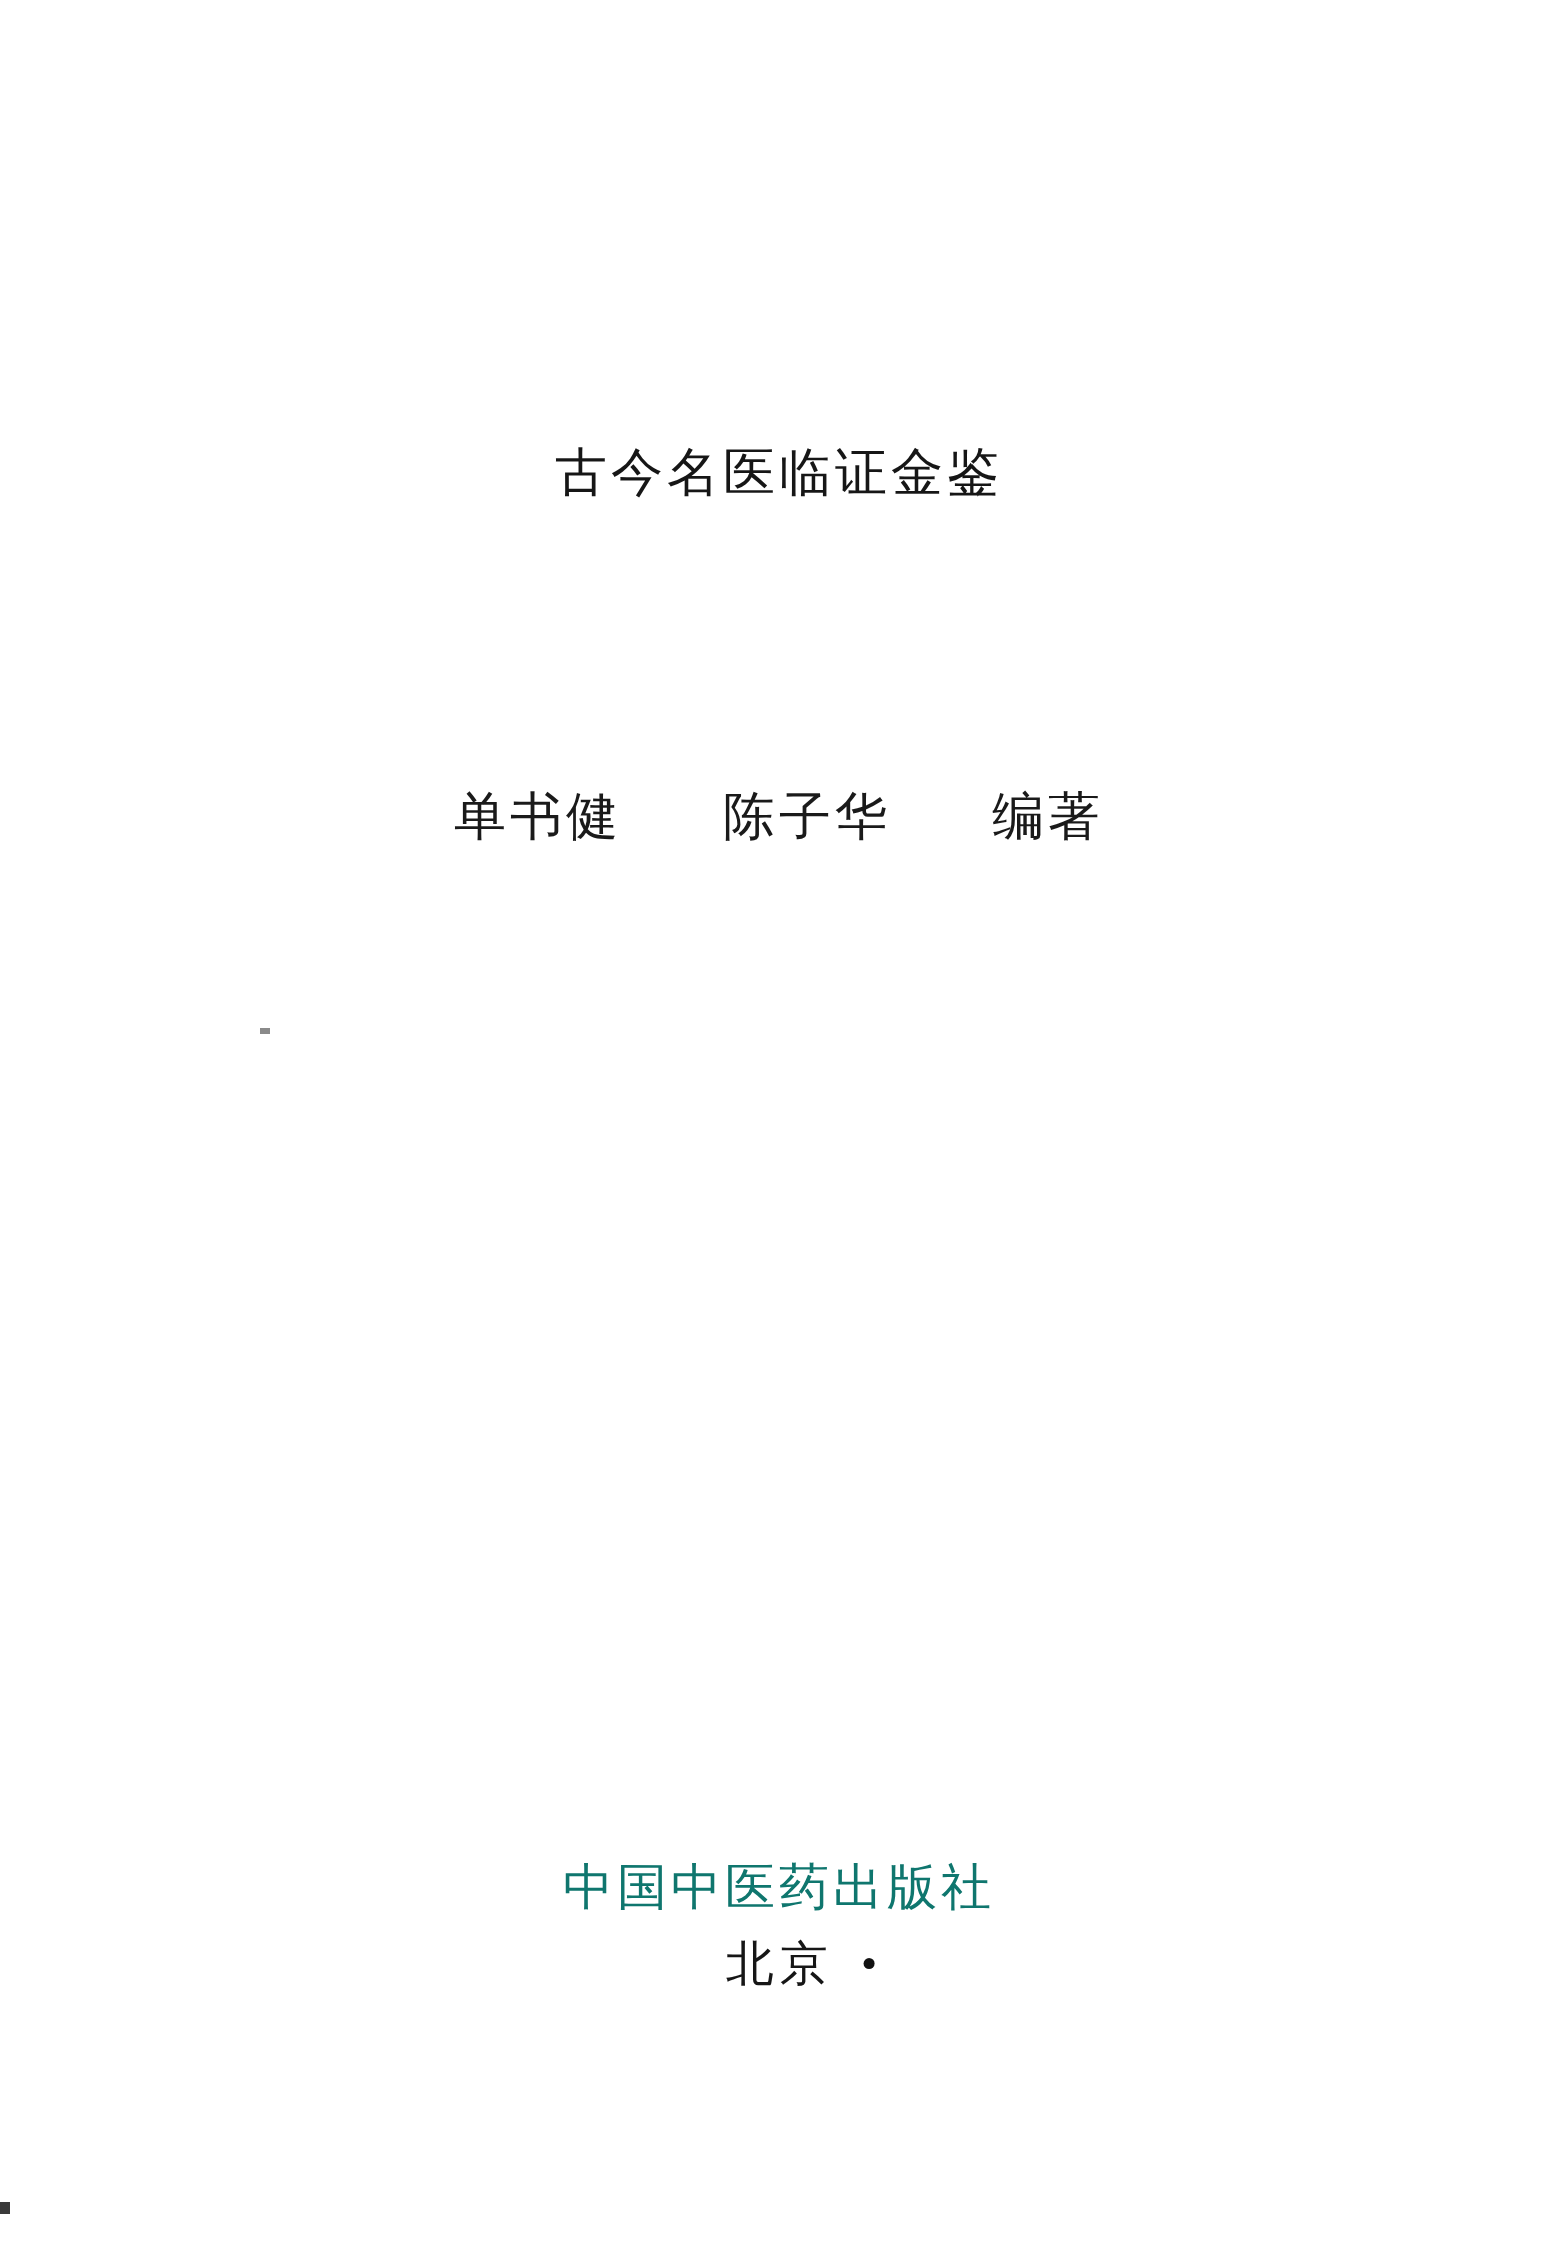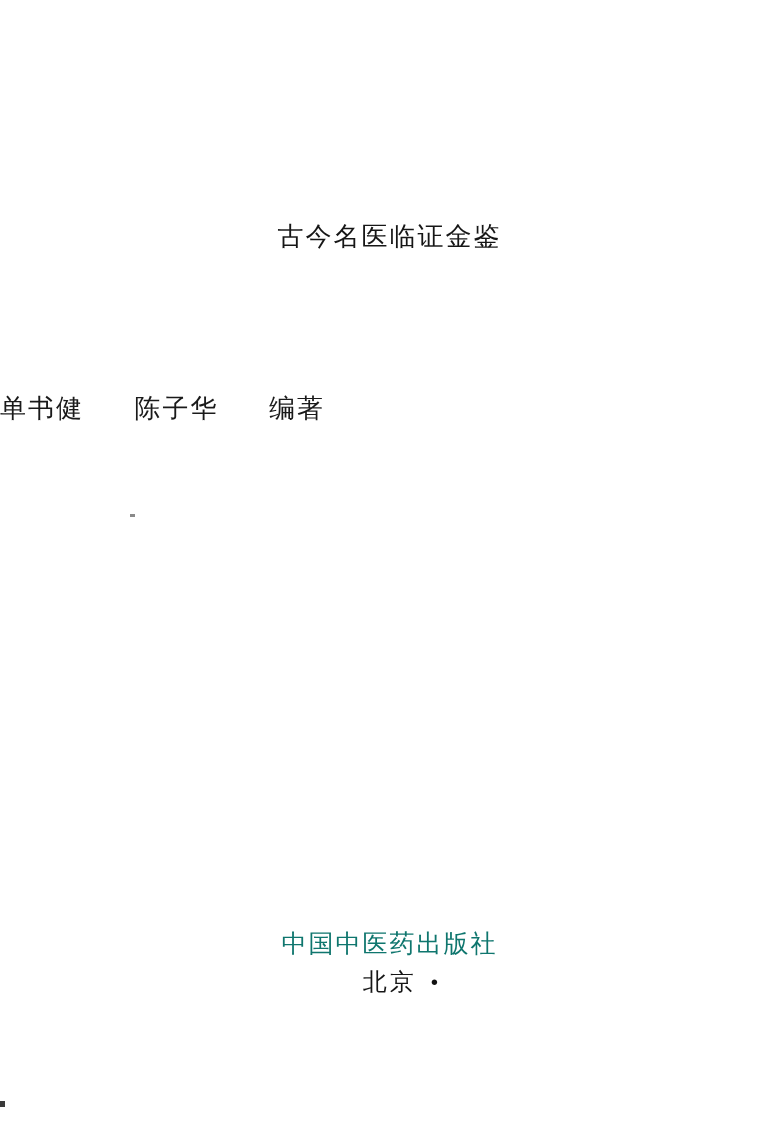--- a/index.html
+++ b/index.html
@@ -40,20 +40,21 @@
     font-weight: 900;
     letter-spacing: -1px;
     color: #050505;
     -webkit-text-stroke: 0.6px #050505;
   }
   .byline {
     position: absolute;
     top: 391px;
     left: 0;
     width: 100%;
+    text-align: center;
     font-size: 26px;
     font-weight: 500;
     letter-spacing: 2px;
     color: #1a1a1a;
   }
   .byline .gap {
     margin-left: 42px;
   }
   .publisher {
     position: absolute;

